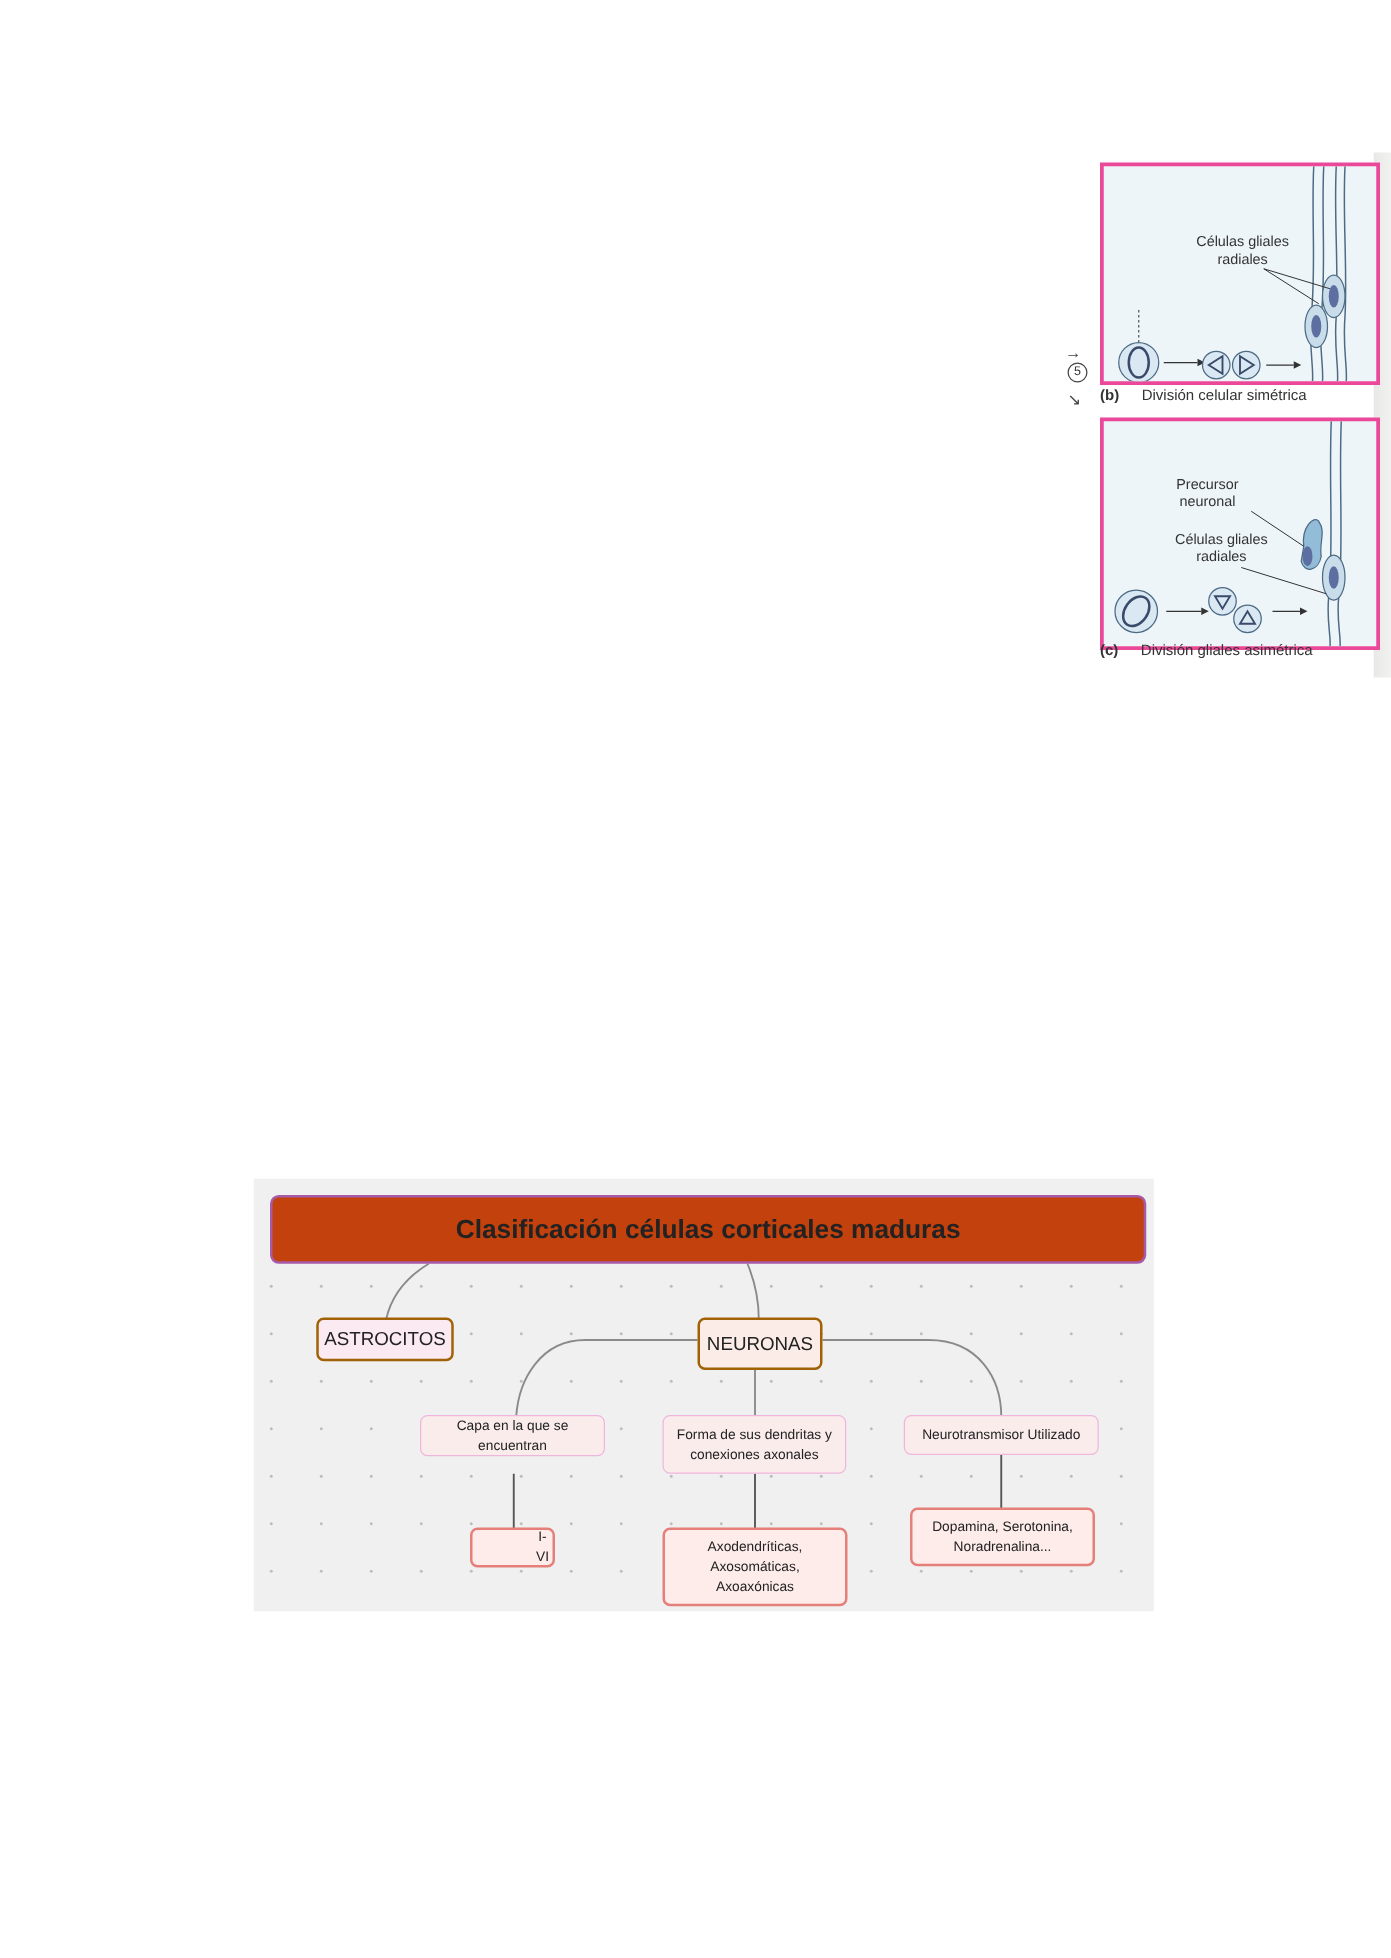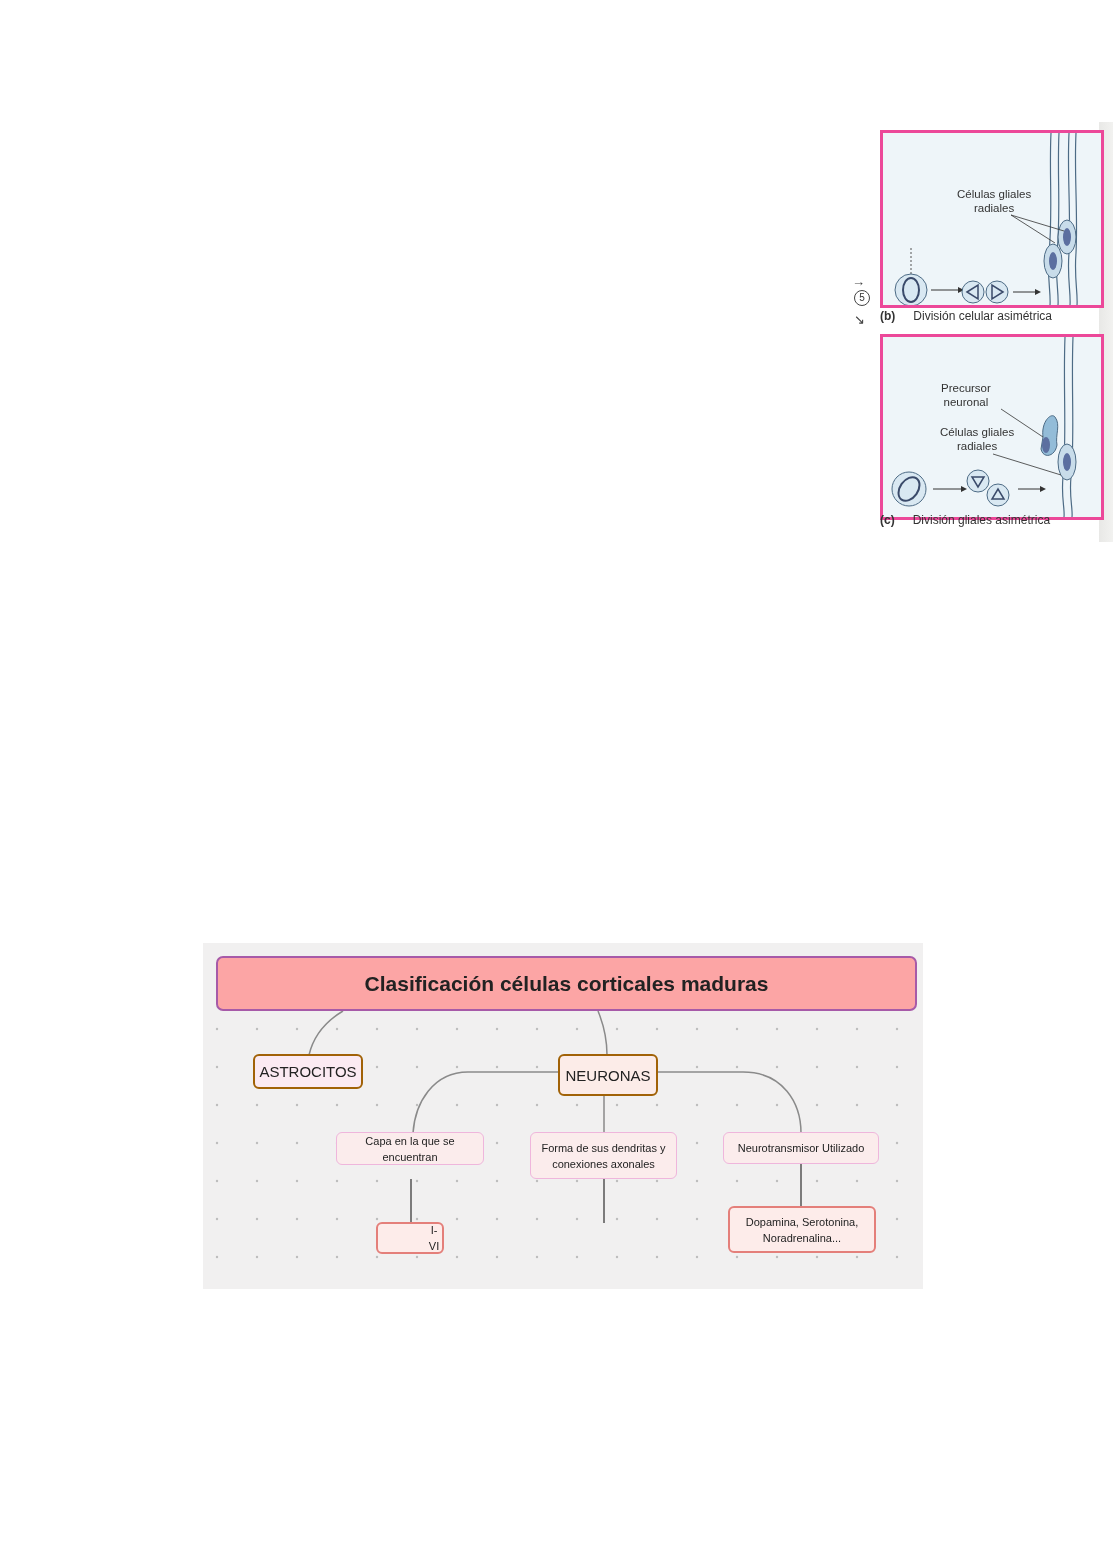--- a/index.html
+++ b/index.html
@@ -21,21 +21,21 @@
     position: absolute; left: 6px; top: 168px; width: 14px; height: 14px; border: 1px solid #444;
     border-radius: 50%; font-size: 10px; line-height: 14px; text-align: center; color: #333;
   }
   .arrow-in { position: absolute; font-size: 13px; color: #444; }
 
   
   .mindmap { position: absolute; left: 203px; top: 943px; width: 720px; height: 346px; background: #f1f0f0; }
   .mindmap svg.links { position: absolute; left: 0; top: 0; }
   .node { position: absolute; box-sizing: border-box; display: flex; align-items: center; justify-content: center;
           text-align: center; color: #222; border-radius: 6px; }
-  .title-node { left: 13px; top: 13px; width: 701px; height: 55px; background: #fca5a5; border: 2px solid #a75aa8;
+  .title-node { left: 13px; top: 13px; width: 701px; height: 55px; background: #c2410c; border: 2px solid #a75aa8;
                 font-size: 21px; font-weight: bold; border-radius: 7px; }
   .l1 { background: #fbeaf2; border: 2px solid #a16207; font-size: 15px; }
   .l2 { background: #fbecec; border: 1.5px solid #efb6dc; font-size: 11px; line-height: 16px; }
   .l3 { background: #fdecea; border: 2px solid #e47f7a; font-size: 11px; line-height: 16px; padding-left: 48px; }
 </style>
 </head>
 <body>
 
 <div class="figure">
   <div class="fig-strip"></div>
@@ -70,21 +70,21 @@
 
       <line x1="128" y1="82" x2="172" y2="110" stroke="#333" stroke-width="0.8"></line>
       <line x1="128" y1="82" x2="181" y2="98" stroke="#333" stroke-width="0.8"></line>
     </svg>
     <div class="fig-label" style="left:74px;top:54px;">
       <div>Células gliales</div>
       <div>radiales</div>
     </div>
   </div>
   <div class="fig-caption" style="left:32px;top:187px;">
-    <b>(b)</b><span>División celular asimétrica</span>
+    <b>(b)</b><span>División celular simétrica</span>
   </div>
 
   <div class="panel panel-c">
     <svg width="218" height="180">
       <path d="M182 0 C180 50 184 100 180 140 C178 160 182 172 181 180" stroke="#4d6b85" stroke-width="1.2" fill="none"></path>
       <path d="M190 0 C188 50 192 100 188 140 C186 160 190 172 189 180" stroke="#4d6b85" stroke-width="1.2" fill="none"></path>
       <path d="M160 100 C158 85 168 75 172 80 C178 88 172 98 174 108 C172 120 160 122 158 112 Z" fill="#93bcd8" stroke="#4d6b85"></path>
       <ellipse cx="163" cy="108" rx="4" ry="8" fill="#5c6fa0"></ellipse>
       <ellipse cx="184" cy="125" rx="9" ry="18" fill="#c8dcea" stroke="#4d6b85"></ellipse>
       <ellipse cx="184" cy="125" rx="4" ry="9" fill="#5c6fa0"></ellipse>
@@ -258,14 +258,15 @@
   <div class="node title-node">Clasificación células corticales maduras</div>
 
   <div class="node l1" style="left:50px;top:111px;width:110px;height:35px;">ASTROCITOS</div>
   <div class="node l1" style="left:355px;top:111px;width:100px;height:42px;background:#fcece8;">NEURONAS</div>
 
   <div class="node l2" style="left:133px;top:189px;width:148px;height:33px;">Capa en la que se encuentran</div>
   <div class="node l2" style="left:327px;top:189px;width:147px;height:47px;">Forma de sus dendritas y conexiones axonales</div>
   <div class="node l2" style="left:520px;top:189px;width:156px;height:32px;">Neurotransmisor Utilizado</div>
 
   <div class="node l3" style="left:173px;top:279px;width:68px;height:32px;">I-VI</div>
+  <div class="node l3" style="left:327px;top:279px;width:148px;height:63px;padding:0 18px;">Axodendríticas, Axosomáticas, Axoaxónicas</div>
   <div class="node l3" style="left:525px;top:263px;width:148px;height:47px;padding:0 6px;">Dopamina, Serotonina, Noradrenalina...</div>
 </div>
 
 </body></html>

